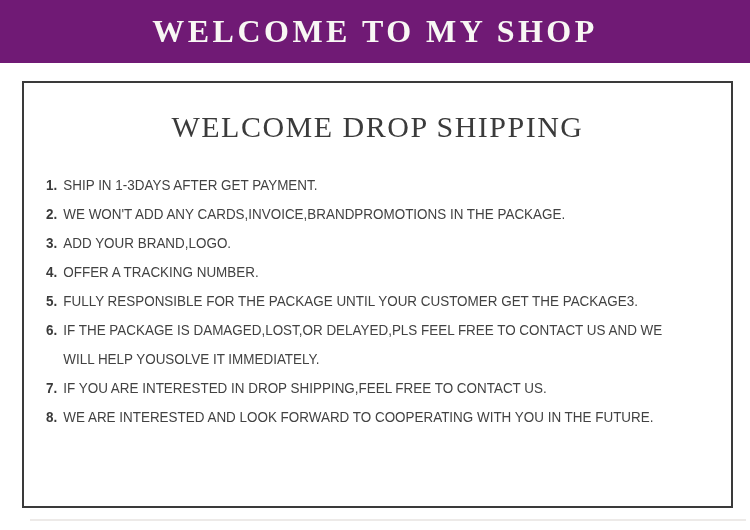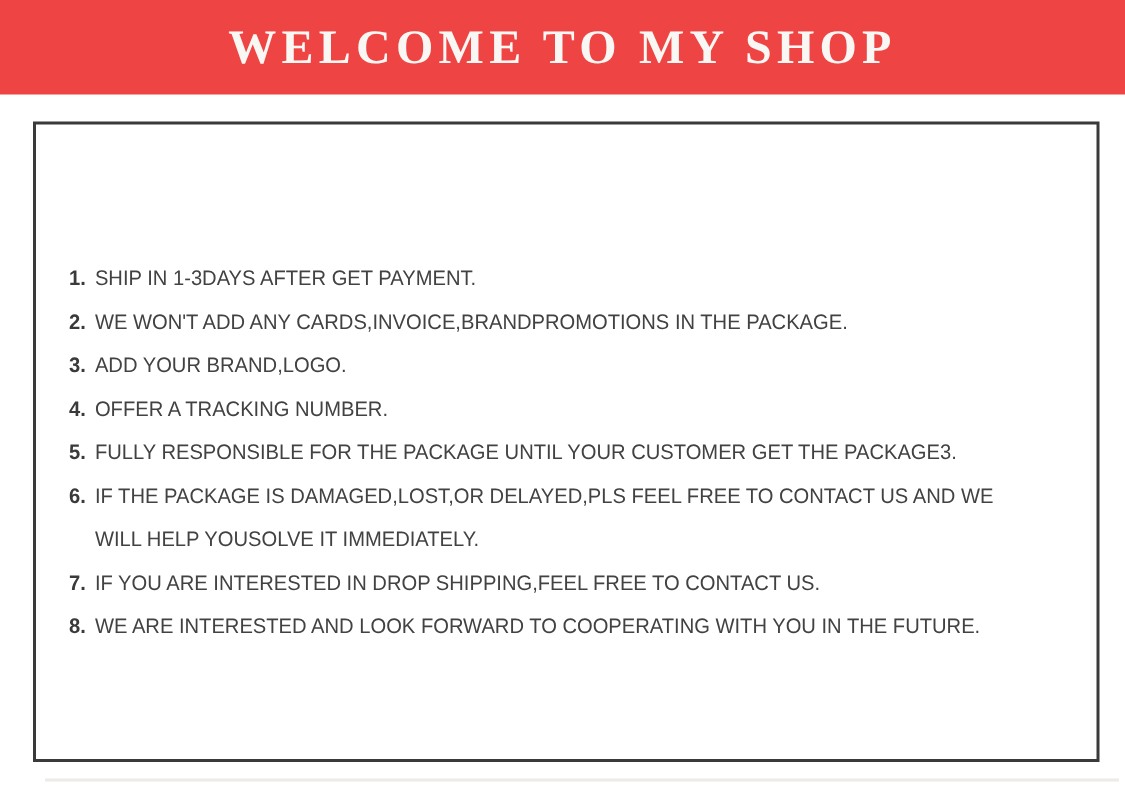--- a/index.html
+++ b/index.html
@@ -14,21 +14,21 @@
     overflow: hidden;
     font-family: "Liberation Sans", sans-serif;
   }
 
   
   .banner {
     position: absolute;
     top: 0; left: 0;
     width: 750px;
     height: 63px;
-    background: #ef4444;
+    background: #701a75;
     display: flex;
     align-items: center;
     justify-content: center;
   }
   .banner-title {
     font-family: "Liberation Serif", serif;
     font-weight: bold;
     font-size: 32px;
     letter-spacing: 3.5px;
     color: #f8f7f4;
@@ -105,20 +105,21 @@
   }
 </style>
 </head>
 <body>
 
 <div class="banner">
   <div class="banner-title">WELCOME TO MY SHOP</div>
 </div>
 
 <div class="panel">
+  <div class="panel-title">WELCOME DROP SHIPPING</div>
 
   <div class="list">
     <div class="item">
       <span class="item-number">1.</span>
       <span class="item-text">SHIP IN 1-3DAYS AFTER GET PAYMENT.</span>
     </div>
     <div class="item">
       <span class="item-number">2.</span>
       <span class="item-text">WE WON'T ADD ANY CARDS,INVOICE,BRANDPROMOTIONS IN THE PACKAGE.</span>
     </div>

